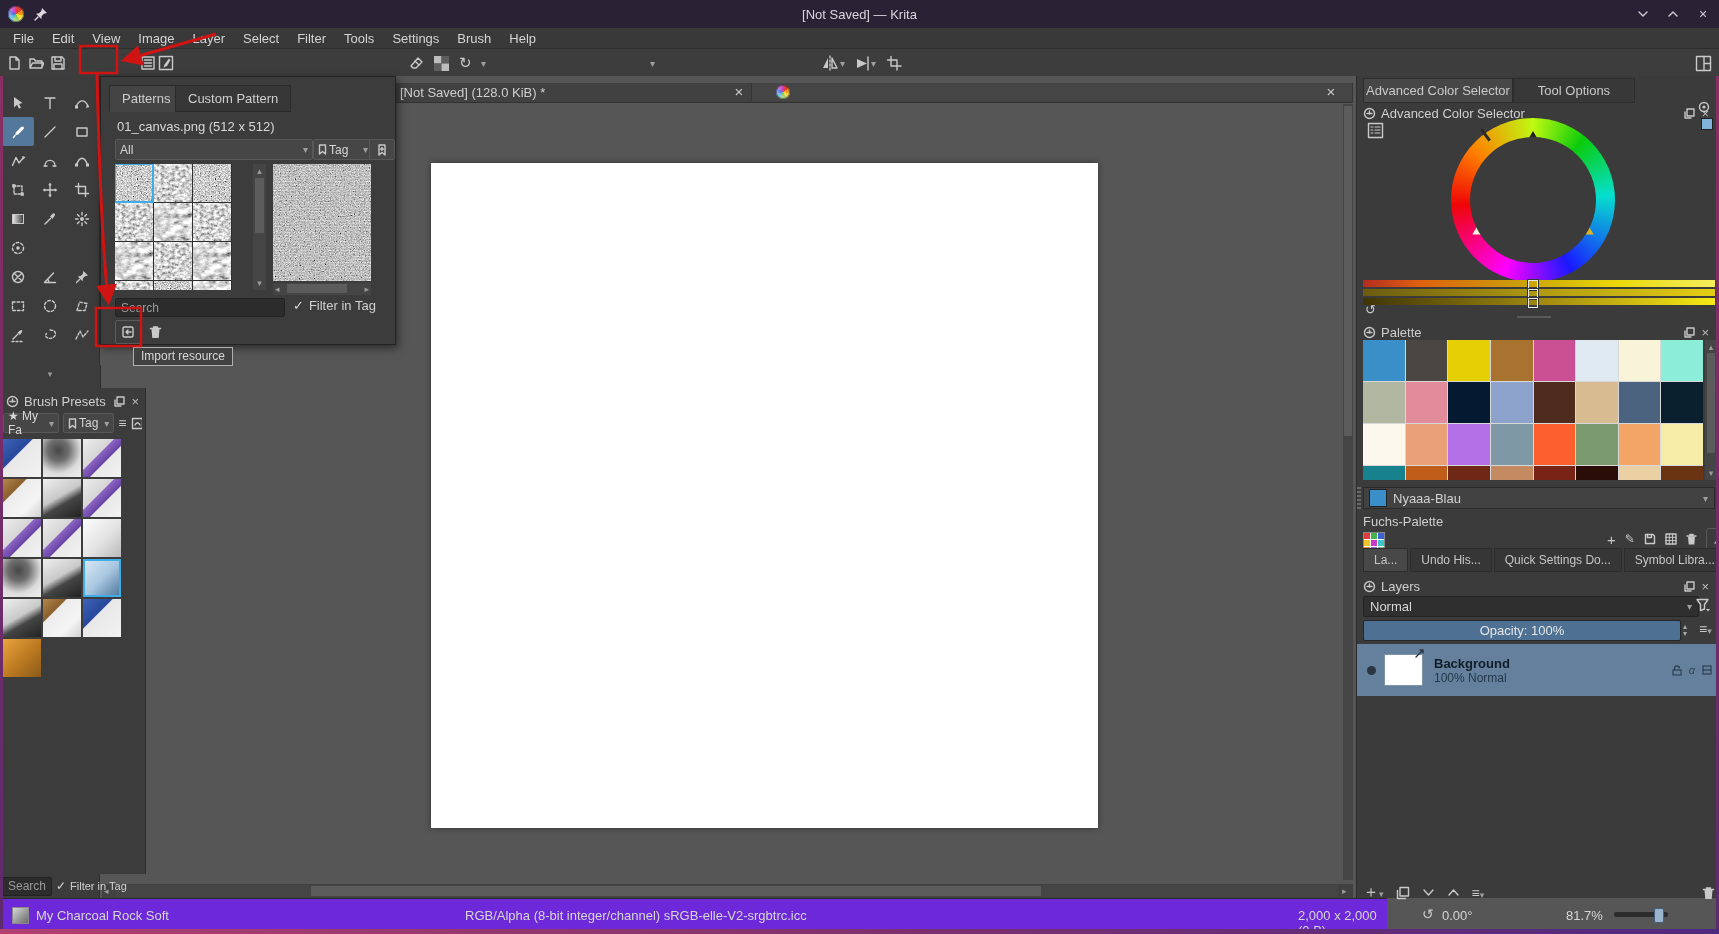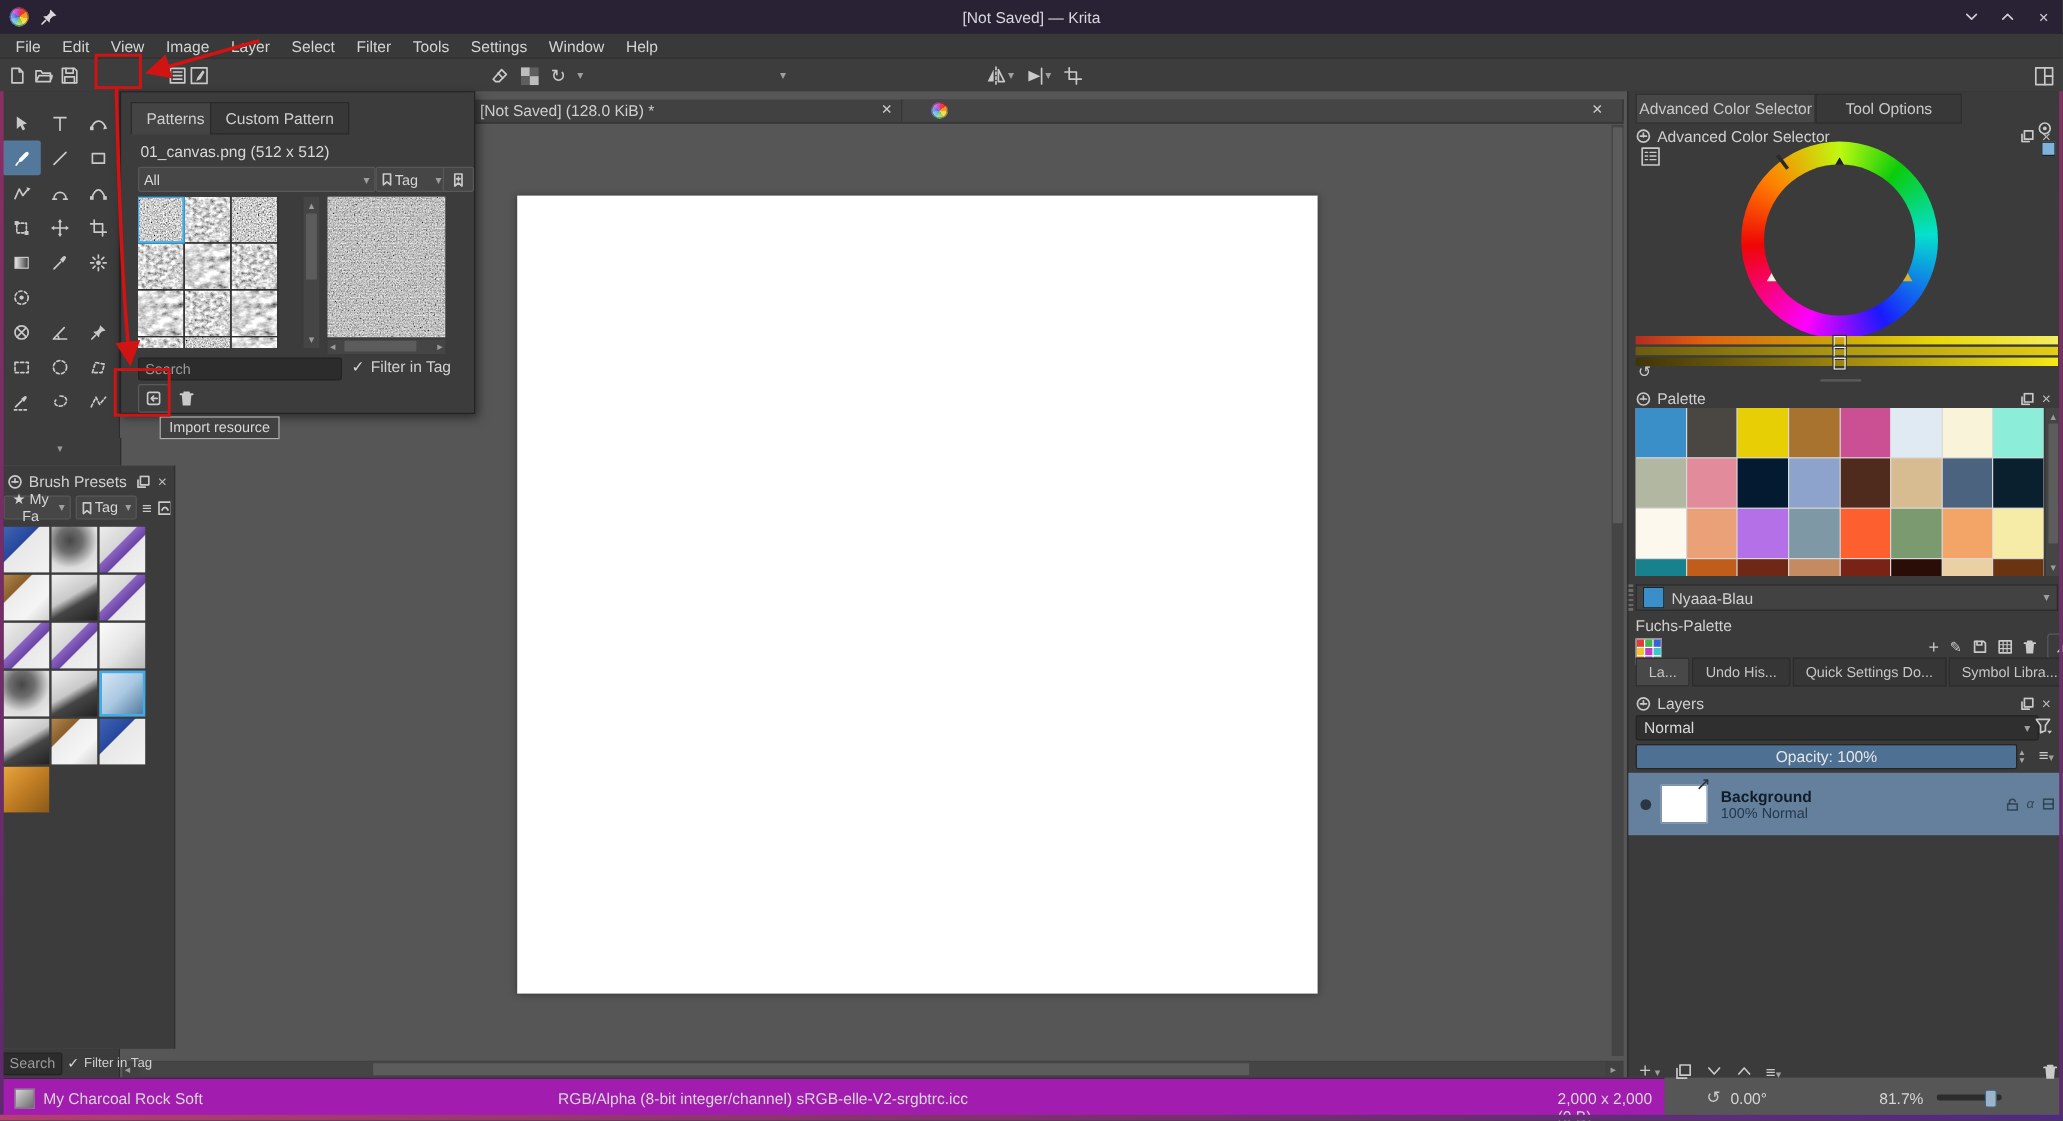--- a/index.html
+++ b/index.html
@@ -37,21 +37,21 @@
   .sbtrack{background:#454545;}
   .sbthumb{background:#5c5c5c;border-radius:1px;}
   .sbarrow{color:#9b9b9b;font-size:9px;text-align:center;}
   
   #toolbox{left:0;top:76px;width:100px;height:289px;background:#3c3c3c;border-right:1px solid #2e2e2e;padding-top:12px;box-sizing:border-box;}
   #toolbox .row{display:flex;padding-left:2px;}
   .tool{width:32px;height:29px;display:flex;align-items:center;justify-content:center;border-radius:2px;}
   .tool.sel{background:#54789c;}
   #toolbox-collapse{left:0;top:365px;width:100px;height:23px;background:#3c3c3c;border-right:1px solid #2e2e2e;text-align:center;color:#9a9a9a;font-size:9px;line-height:18px;}
   
-  #brushdock{left:0;top:388px;width:146px;height:486px;background:#3c3c3c;border-right:1px solid #2e2e2e;box-sizing:border-box;text-align:center;}
+  #brushdock{left:0;top:388px;width:146px;height:486px;background:#3c3c3c;border-right:1px solid #2e2e2e;box-sizing:border-box;}
   .dkhead{display:flex;align-items:center;height:20px;padding:0 6px;color:#cfcfcf;}
   .dkctl{margin-left:auto;display:flex;gap:6px;align-items:center;color:#bdbdbd;}
   .btile{width:38px;height:38px;}
   .bv1{background:linear-gradient(135deg,#3f63b5 0%,#27489c 38%,#e8e8e8 40%,#f3f3f3 100%);}
   .bv2{background:radial-gradient(circle at 40% 30%,#474747 0%,#6e6e6e 30%,#dcdcdc 65%,#efefef 100%);}
   .bv3{background:linear-gradient(135deg,#ededed 0%,#d6d6d6 40%,#8a63c2 42%,#6a45a5 58%,#e9e9e9 60%,#f2f2f2 100%);}
   .bv4{background:linear-gradient(150deg,#efefef 0%,#c9c9c9 45%,#454545 62%,#222 100%);}
   .bv5{background:linear-gradient(135deg,#b5854d 0%,#8a5f2c 30%,#ececec 32%,#f5f5f5 70%,#d0d0d0 100%);}
   .bv6{background:linear-gradient(135deg,#fcfcfc 0%,#e3e3e3 55%,#b9b9b9 100%);}
   .bv7{background:linear-gradient(135deg,#e8a53f 0%,#c07c22 50%,#8a5a1a 100%);}
@@ -80,21 +80,21 @@
     clip-path:polygon(50% 8%,87% 71%,13% 71%);
     background:linear-gradient(to bottom, rgba(18,18,18,.97) 8%, rgba(18,18,18,0) 68%),linear-gradient(100deg,#fbfaf2 16%,#d9b325 82%);}
   .hbar{height:7px;margin-bottom:2px;}
   .handle-sq{position:absolute;width:8px;height:8px;border:1px solid #e8e8e8;background:transparent;box-shadow:0 0 0 1px #333;}
   #layeritem{background:#64809c;}
   .lk{color:rgba(18,30,42,.6);font-size:11px;}
   
   .edge{background:linear-gradient(180deg,#8a2f63,#5e2a6e);z-index:60;}
   #edge-bottom{background:linear-gradient(90deg,#b24070,#7a2f6e 55%,#4e2a80);}
   
-  #statusbar{left:0;top:898px;width:1387px;height:31px;background:#a21caf;border-top:1px solid #2b2b2b;color:#d6d6d6;}
+  #statusbar{left:0;top:898px;width:1387px;height:31px;background:#6d28d9;border-top:1px solid #2b2b2b;color:#d6d6d6;}
   
   #anno{left:0;top:0;width:1719px;height:934px;z-index:50;pointer-events:none;}
 </style>
 </head>
 <body>
 
 <div id="screen">
 
   <svg width="0" height="0" style="position:absolute">
     <defs>
@@ -140,21 +140,21 @@
   <div class="abs" id="menubar">
       <div class="mitem">File</div>
       <div class="mitem">Edit</div>
       <div class="mitem">View</div>
       <div class="mitem">Image</div>
       <div class="mitem">Layer</div>
       <div class="mitem">Select</div>
       <div class="mitem">Filter</div>
       <div class="mitem">Tools</div>
       <div class="mitem">Settings</div>
-      <div class="mitem">Window</div>
+      <div class="mitem">Brush</div>
       <div class="mitem">Help</div>
     </div>
 
   <div class="abs" id="toolbar">
     <div class="abs tbtn" style="left:6px;top:2px">
       <svg class="ic" width="16" height="16">
           <path d="M4 2 h6 l3 3 v9 h-9 z M10 2 v3 h3"></path>
         </svg>
     </div>
     <div class="abs tbtn" style="left:28px;top:2px">

